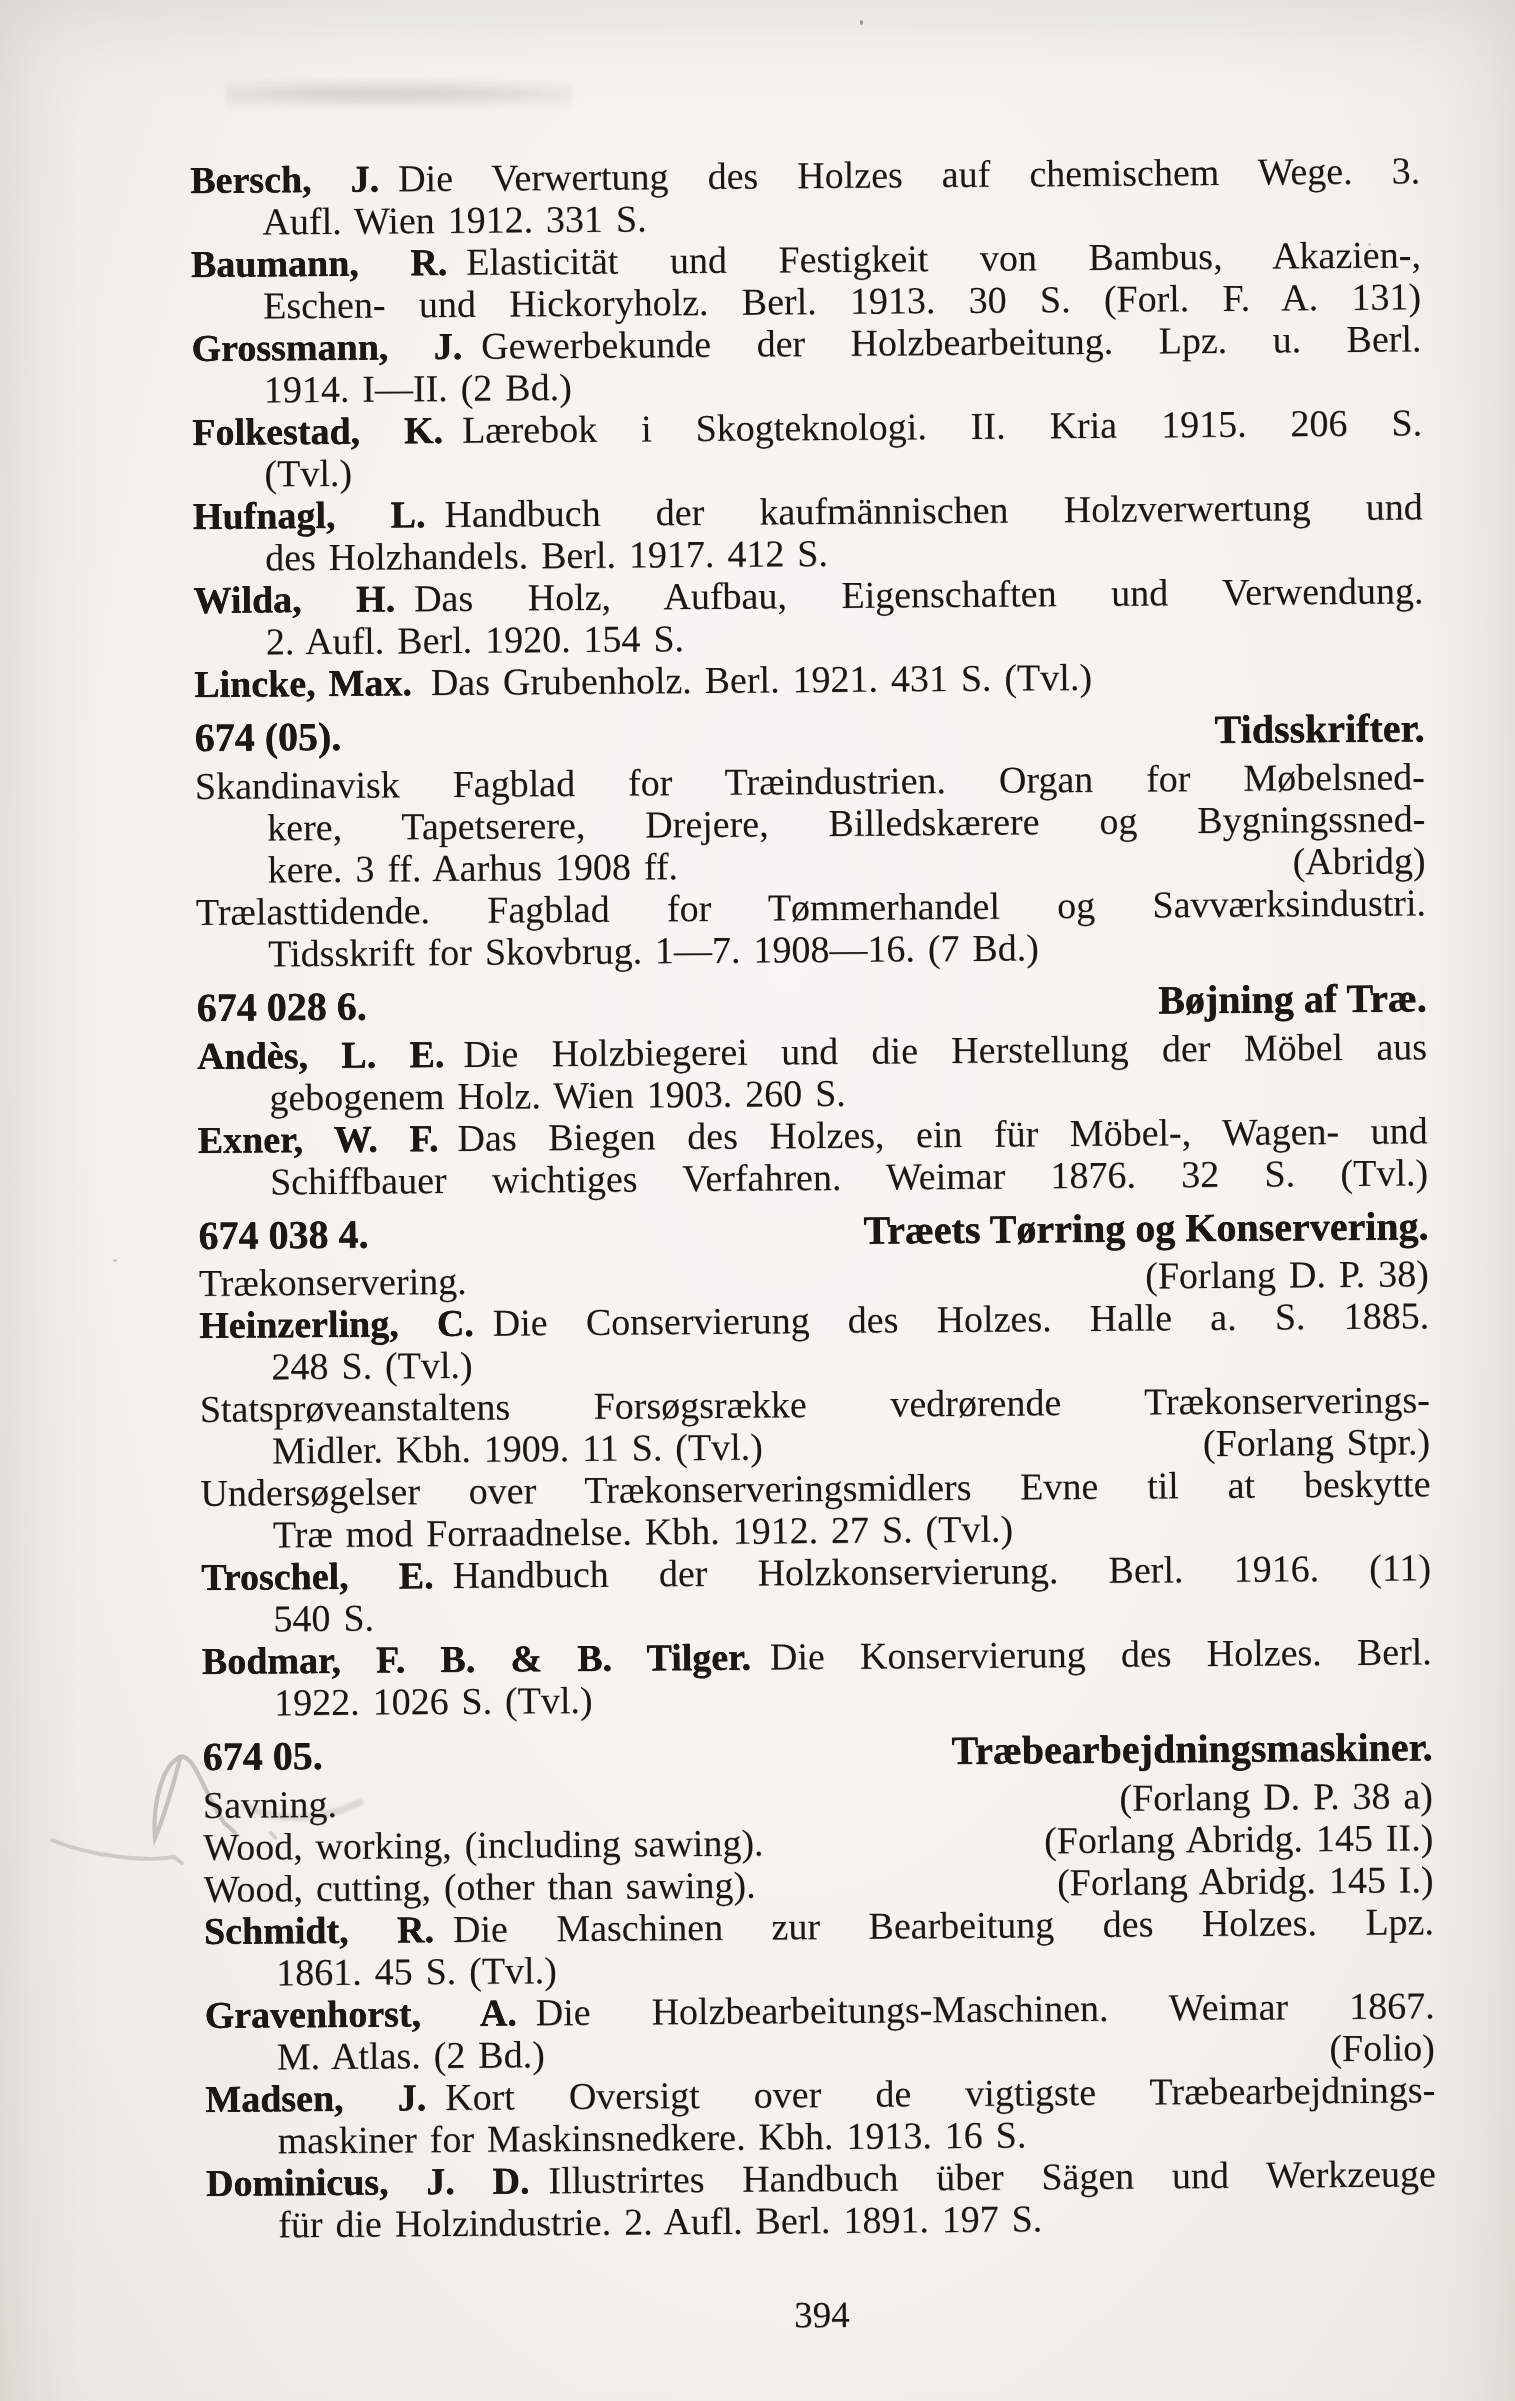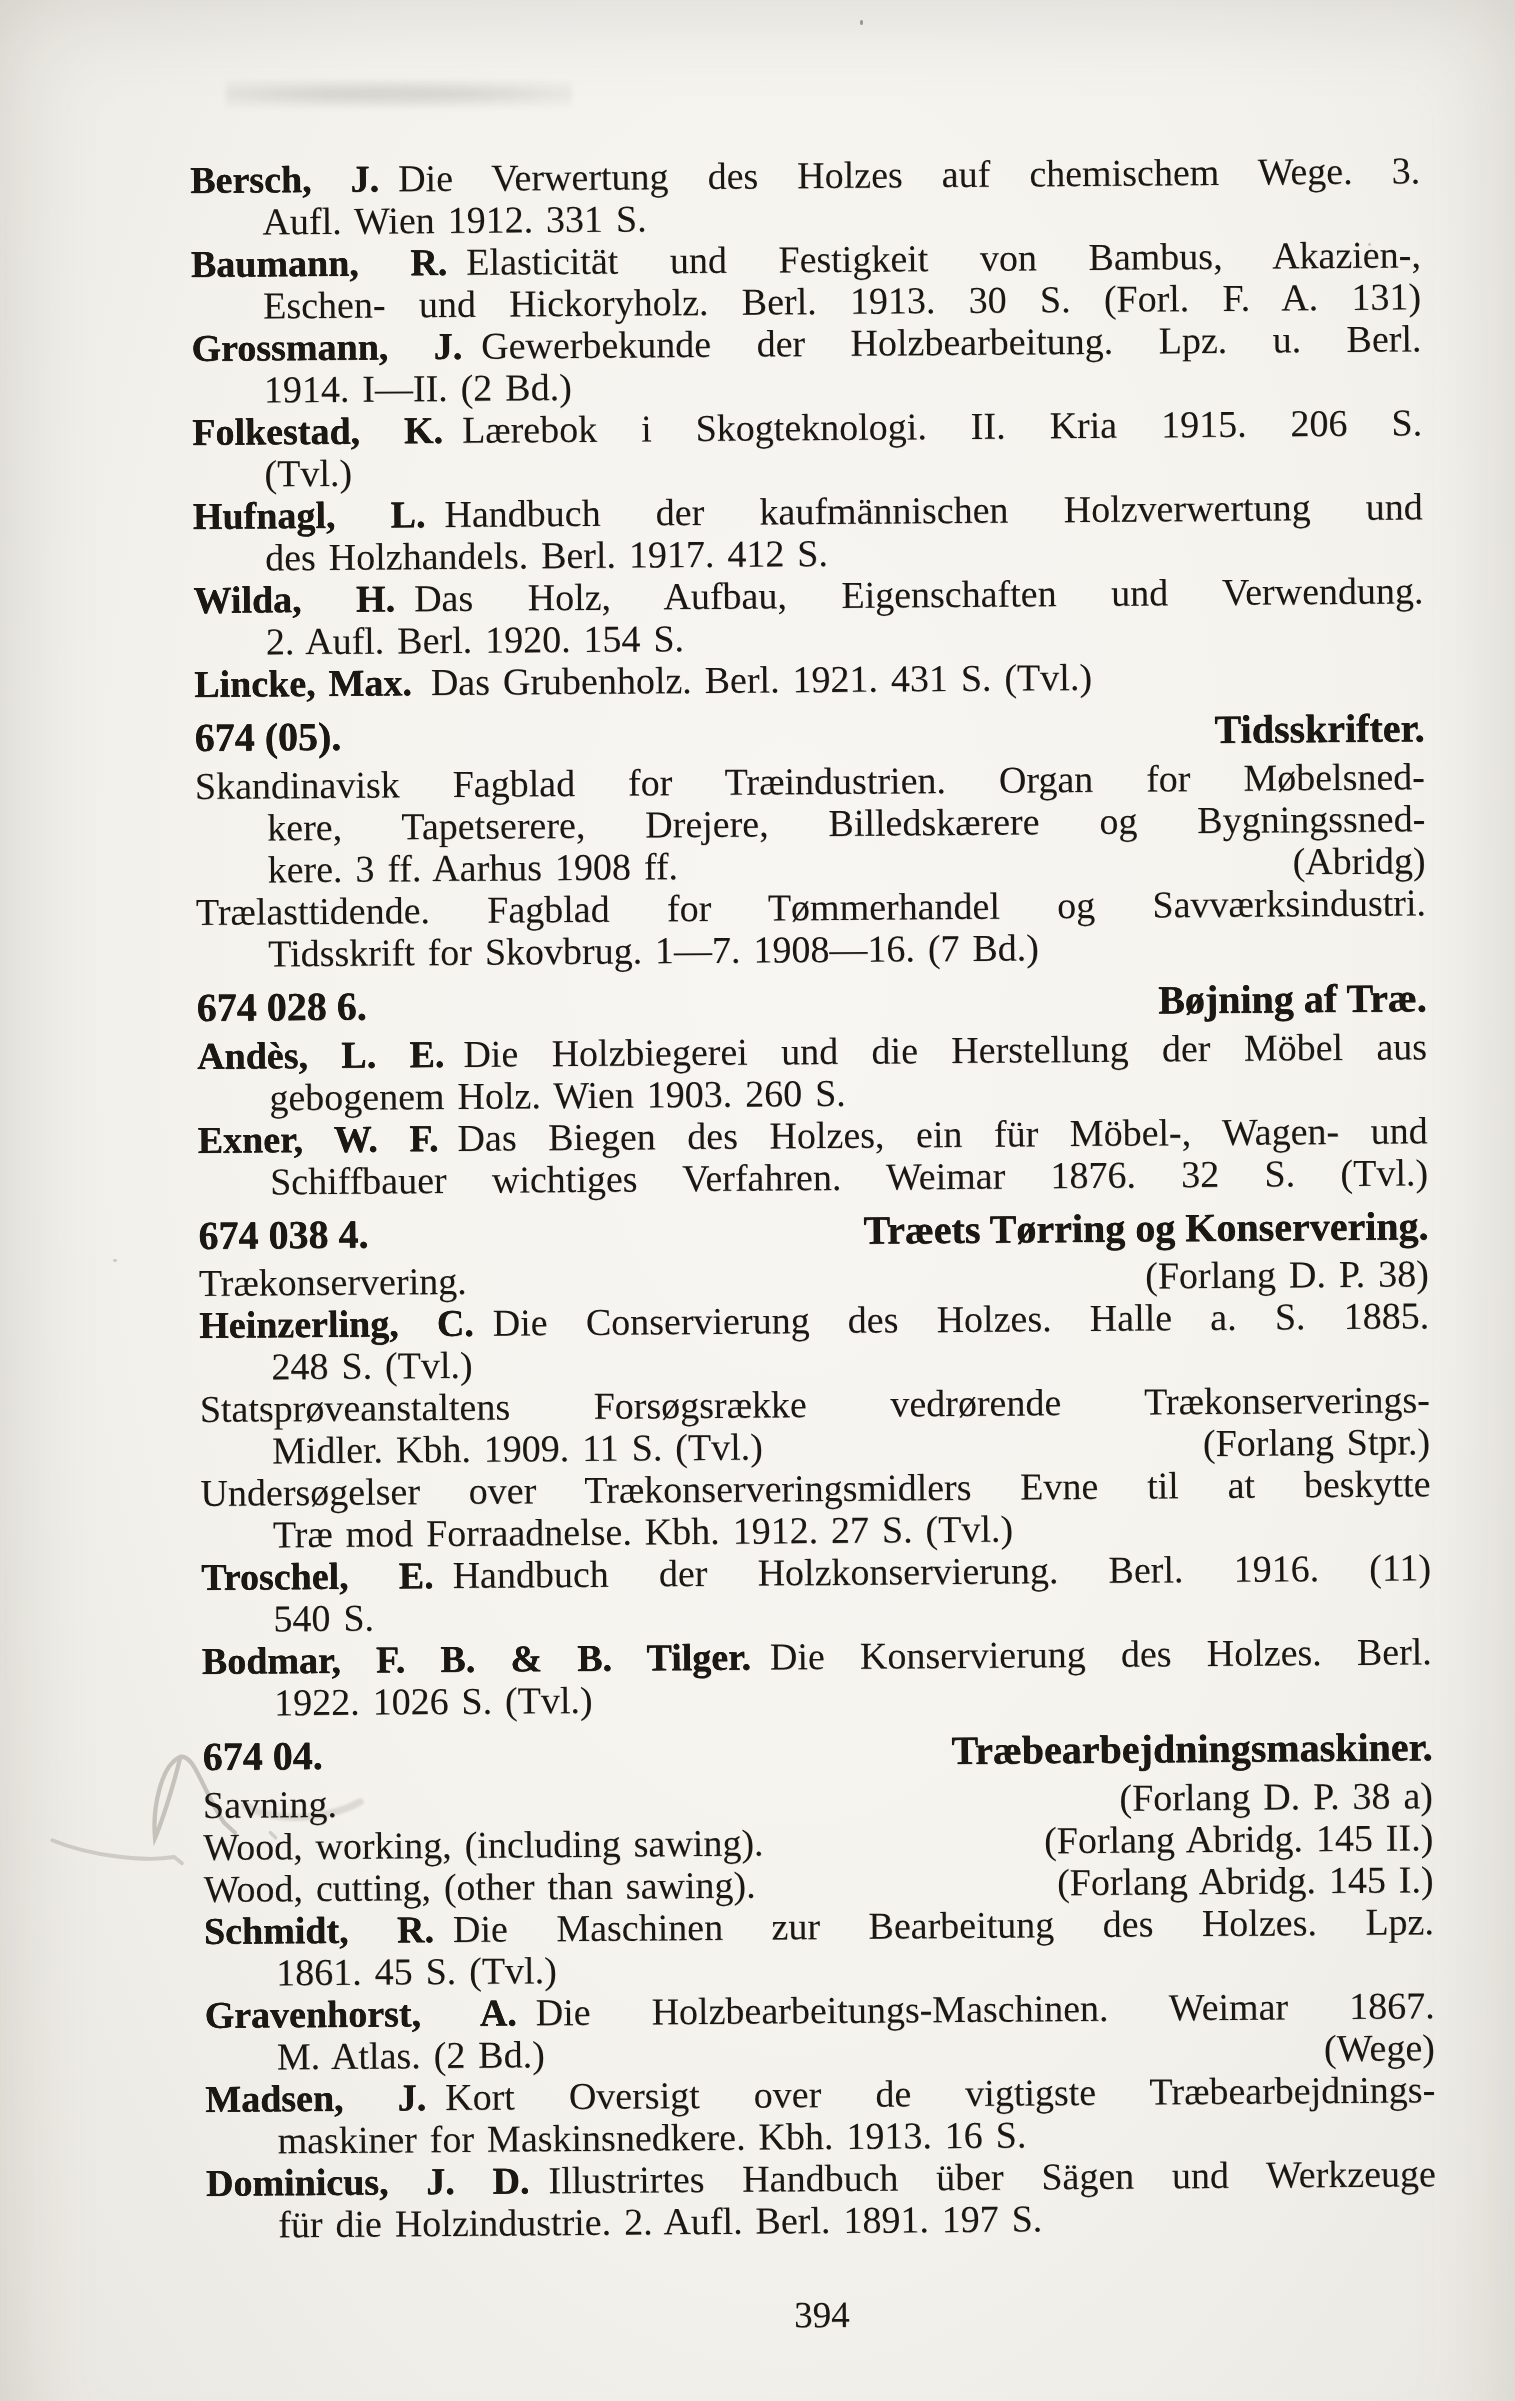--- a/index.html
+++ b/index.html
@@ -160,21 +160,21 @@
       </div>
       <div class="entry">
         <div class="line j"><span class="seg b">Troschel, E.</span><span class="seg"> Handbuch der Holzkonservierung. Berl. 1916. (11)</span></div>
         <div class="line l ind"><span class="seg">540 S.</span></div>
       </div>
       <div class="entry">
         <div class="line j"><span class="seg b">Bodmar, F. B. &amp; B. Tilger.</span><span class="seg"> Die Konservierung des Holzes. Berl.</span></div>
         <div class="line l ind"><span class="seg">1922. 1026 S. (Tvl.)</span></div>
       </div>
       <div class="heading">
-        <span class="hnum">674 04.</span>
+        <span class="hnum">674 05.</span>
         <span class="htitle">Træbearbejdningsmaskiner.</span>
       </div>
       <div class="entry">
         <div class="line split">
           <span class="lft"><span class="seg">Savning.</span></span>
           <span class="rt">(Forlang D. P. 38 a)</span>
         </div>
       </div>
       <div class="entry">
         <div class="line split">
@@ -189,21 +189,21 @@
         </div>
       </div>
       <div class="entry">
         <div class="line j"><span class="seg b">Schmidt, R.</span><span class="seg"> Die Maschinen zur Bearbeitung des Holzes. Lpz.</span></div>
         <div class="line l ind"><span class="seg">1861. 45 S. (Tvl.)</span></div>
       </div>
       <div class="entry">
         <div class="line j"><span class="seg b">Gravenhorst, A.</span><span class="seg"> Die Holzbearbeitungs-Maschinen. Weimar 1867.</span></div>
         <div class="line split ind">
           <span class="lft"><span class="seg">M. Atlas. (2 Bd.)</span></span>
-          <span class="rt">(Wege)</span>
+          <span class="rt">(Folio)</span>
         </div>
       </div>
       <div class="entry">
         <div class="line j"><span class="seg b">Madsen, J.</span><span class="seg"> Kort Oversigt over de vigtigste Træbearbejdnings-</span></div>
         <div class="line l ind"><span class="seg">maskiner for Maskinsnedkere. Kbh. 1913. 16 S.</span></div>
       </div>
       <div class="entry">
         <div class="line j"><span class="seg b">Dominicus, J. D.</span><span class="seg"> Illustrirtes Handbuch über Sägen und Werkzeuge</span></div>
         <div class="line l ind"><span class="seg">für die Holzindustrie. 2. Aufl. Berl. 1891. 197 S.</span></div>
       </div>

